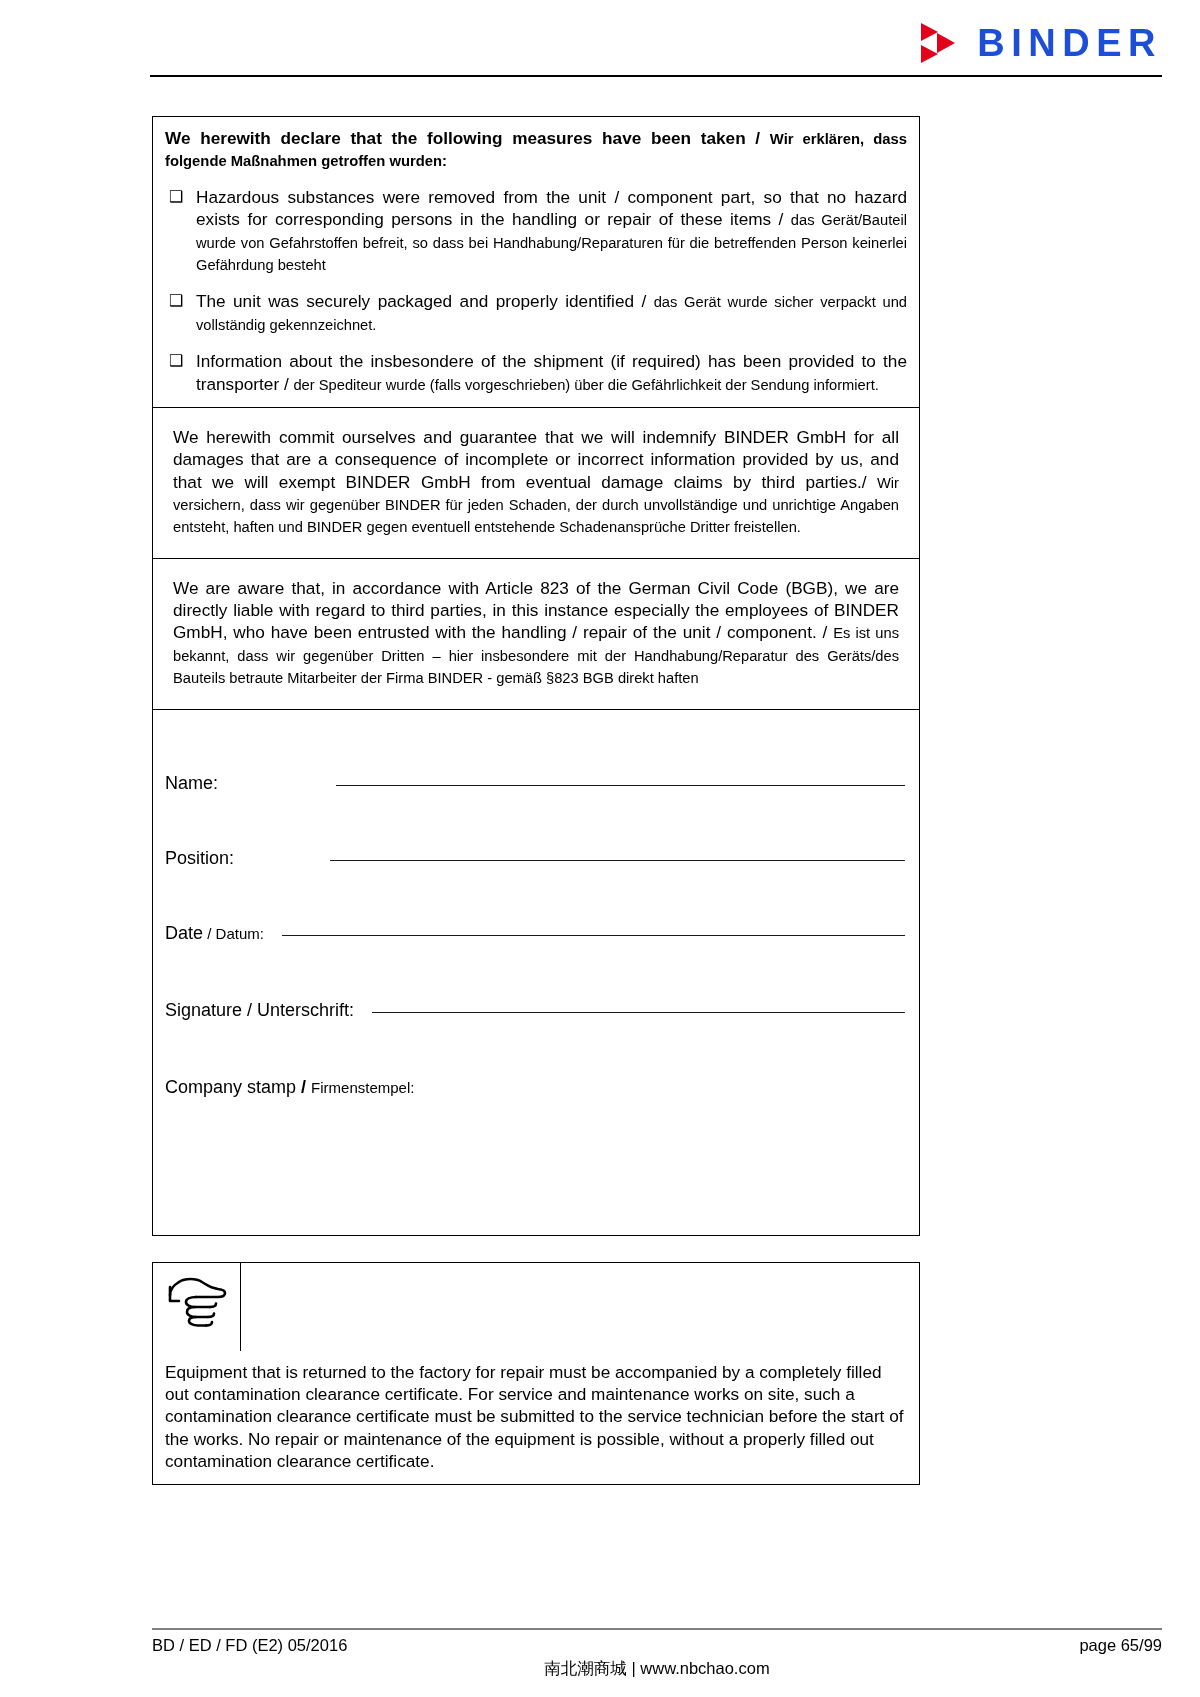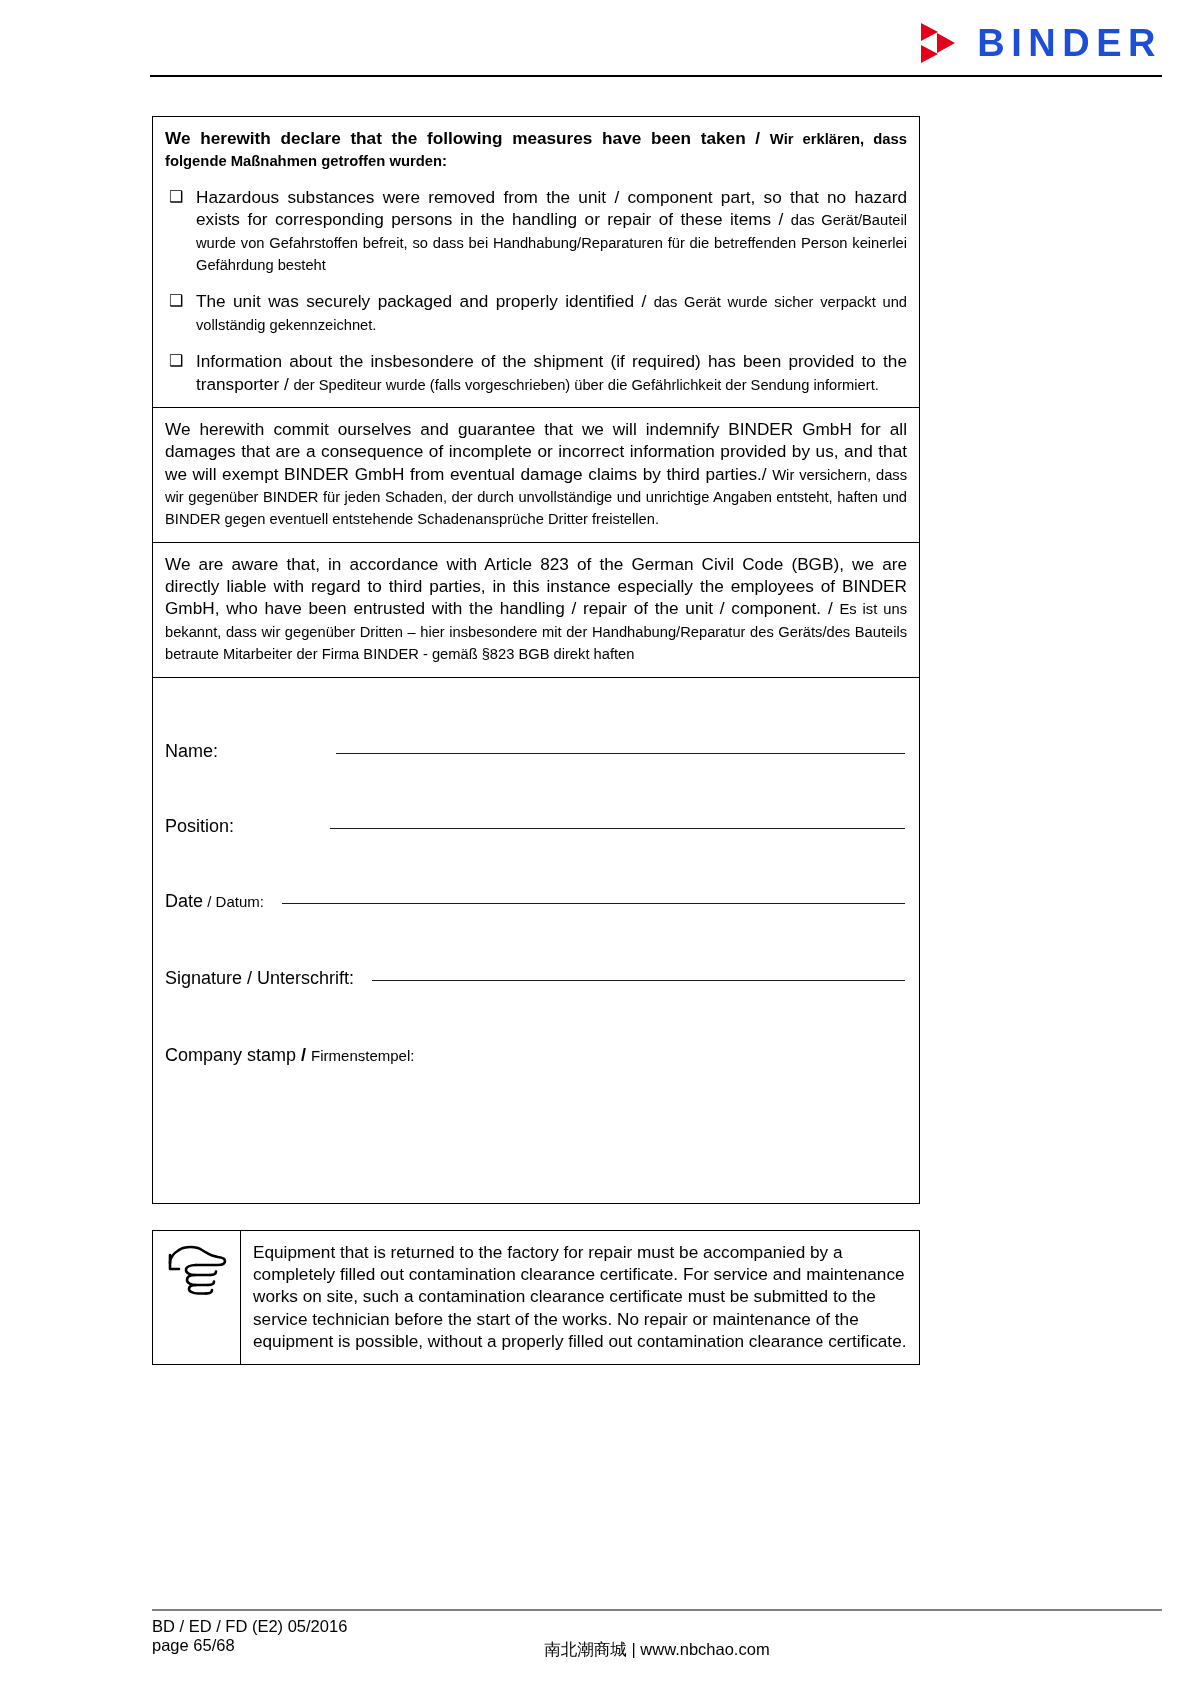--- a/index.html
+++ b/index.html
@@ -91,21 +91,21 @@
     top: 3px;
     font-size: 16px;
     line-height: 1;
   }
   .de-sm { font-size: 14.7px; }
 
   .para {
     font-size: 17.2px;
     line-height: 1.30;
     text-align: justify;
-    margin: 0;
+    margin: 8px;
   }
 
   
   .formbox {
     border-bottom: 1.6px solid #000;
     height: 526px;
     position: relative;
     padding: 0;
   }
   .frow {
@@ -129,20 +129,21 @@
   .frow .gap-b { width: 96px; }
   .frow .gap-c { width: 18px; }
   .frow .gap-d { width: 18px; }
 
   
   .notewrap {
     margin-top: 26px;
     border: 1.6px solid #000;
     display: flex;
     align-items: stretch;
+    flex-direction: column;
   }
   .note-icon {
     width: 88px;
     border-right: 1.6px solid #000;
     display: flex;
     align-items: flex-start;
     justify-content: center;
     padding-top: 12px;
     flex: 0 0 88px;
   }
@@ -161,21 +162,20 @@
     right: 38px;
     bottom: 42px;
   }
   .footer-rule { border-top: 2.4px solid #808080; }
   .footer-row {
     display: flex;
     justify-content: space-between;
     align-items: baseline;
     font-size: 16.5px;
     padding-top: 6px;
-    flex-direction: column;
   }
   .footer-center {
     position: absolute;
     left: 0; right: 0;
     top: 30px;
     text-align: center;
     font-size: 16.5px;
   }
 </style>
 </head>
@@ -272,16 +272,16 @@
     </div>
     <div class="note-text">Equipment that is returned to the factory for repair must be accompanied by a completely filled out contamination clearance certificate. For service and maintenance works on site, such a contamination clearance certificate must be submitted to the service technician before the start of the works. No repair or maintenance of the equipment is possible, without a properly filled out contamination clearance certificate.</div>
   </div>
 
 </div>
 
 <div class="footer">
   <div class="footer-rule"></div>
   <div class="footer-row">
     <span>BD / ED / FD (E2) 05/2016</span>
-    <span>page 65/68</span>
+    <span>page 65/99</span>
   </div>
   <div class="footer-center">南北潮商城 | www.nbchao.com</div>
 </div>
 
 </body></html>

